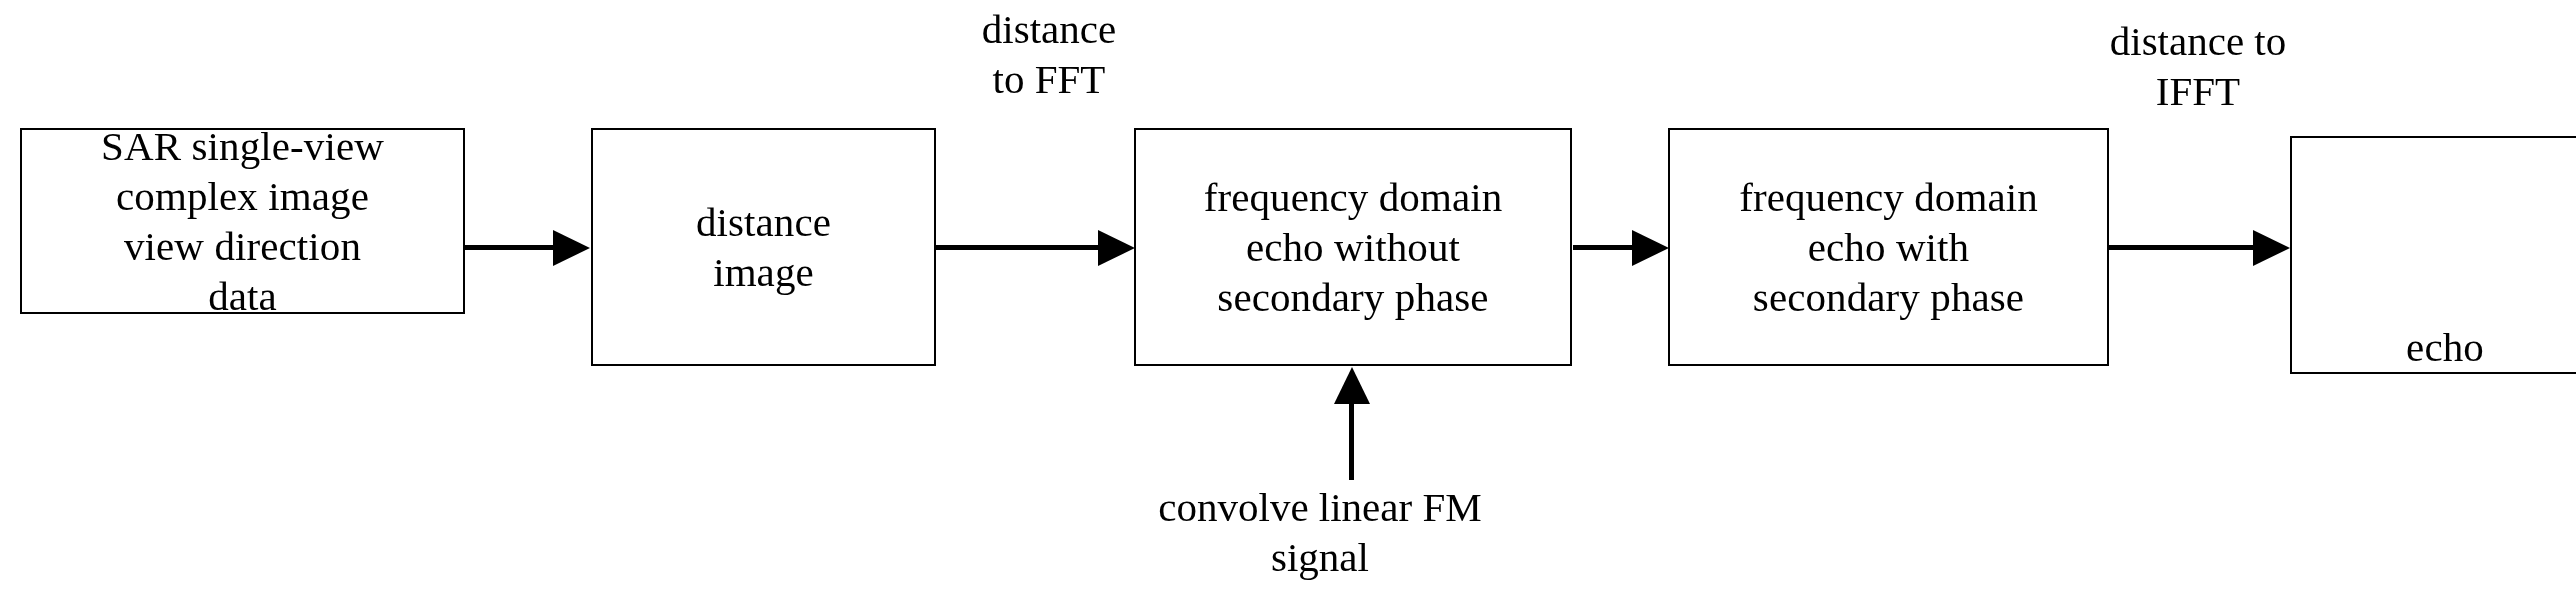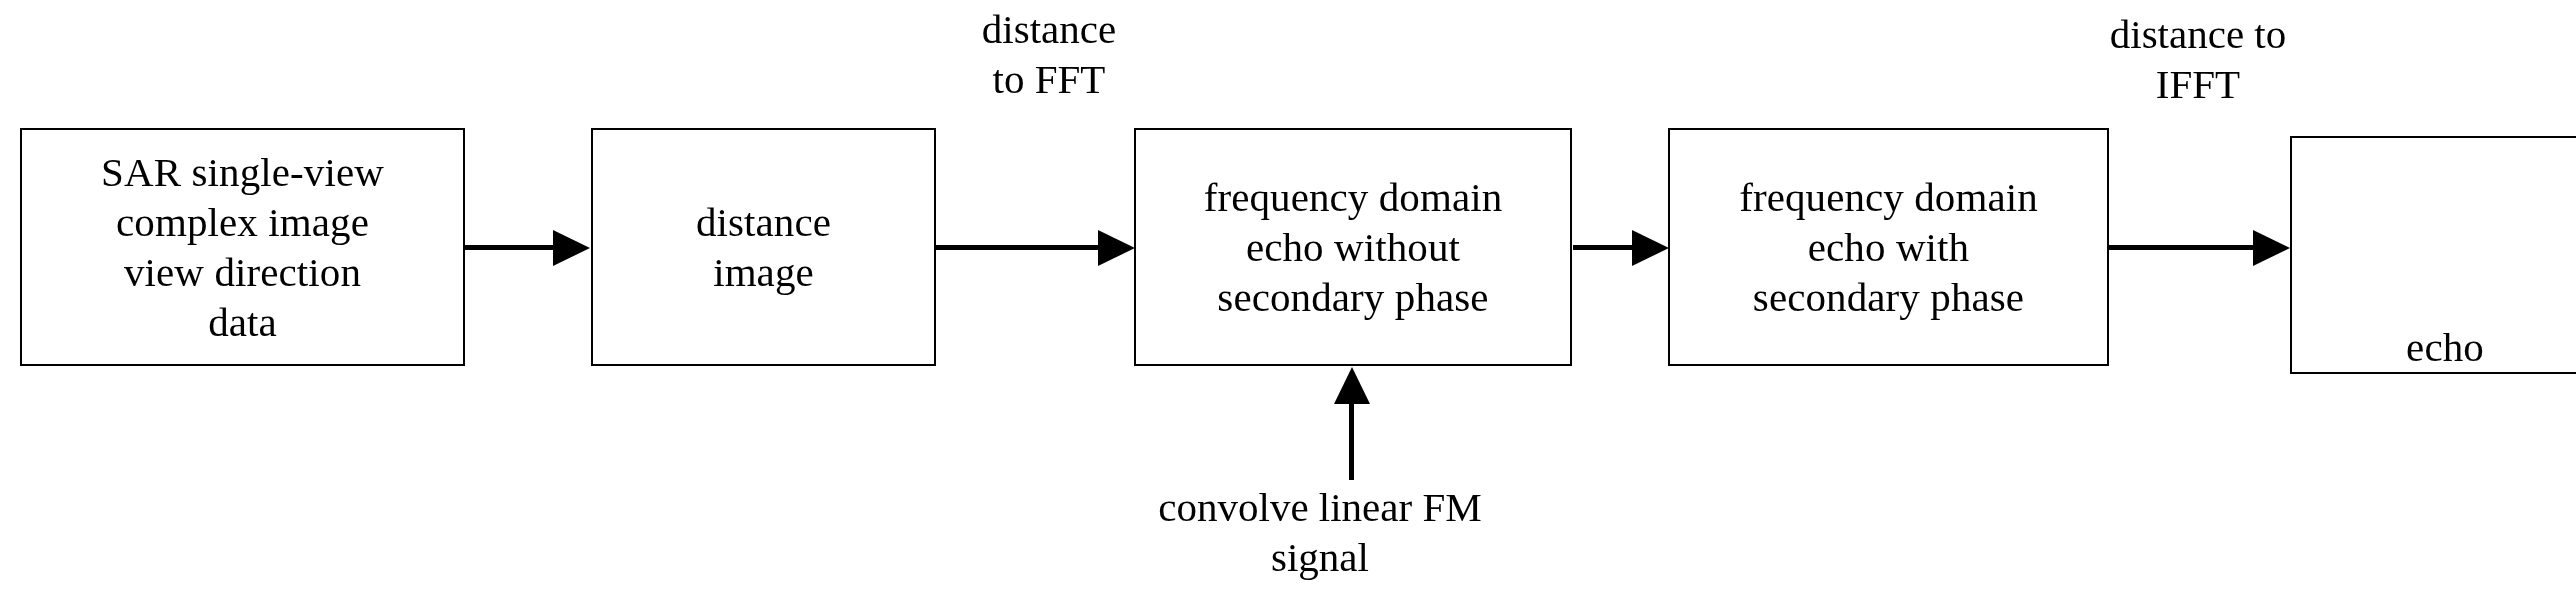--- a/index.html
+++ b/index.html
@@ -94,21 +94,21 @@
     line-height: 1.22;
     white-space: pre-line;
     transform: translateX(-50%);
   }
 </style>
 </head>
 <body>
 
 <div id="canvas">
 
-  <div class="box" style="left:20px; top:128px; width:445px; height:238px;">
+  <div class="box" style="left:20px; top:128px; width:445px; height:186px;">
     <span class="box-label">SAR single-view
 complex image
 view direction
 data</span>
   </div>
 
   <div class="box" style="left:591px; top:128px; width:345px; height:238px;">
     <span class="box-label">distance
 image</span>
   </div>
@@ -150,20 +150,20 @@
   </div>
 
   <div class="arrow-v" style="left:1349px; top:367px; height:113px;">
     <div class="shaft" style="height:85px;"></div>
     <div class="head"></div>
   </div>
 
   <div class="annot" style="left:1049px; top:3.5px;">distance
 to FFT</div>
 
-  <div class="annot" style="left:2198px; top:9px;font-family:Liberation Serif, serif;">distance to
+  <div class="annot" style="left:2198px; top:16px;font-family:Liberation Serif, serif;">distance to
 IFFT</div>
 
   <div class="annot" style="left:1320px; top:482px;">convolve linear FM
 signal</div>
 
 </div>
 
 
 </body></html>

